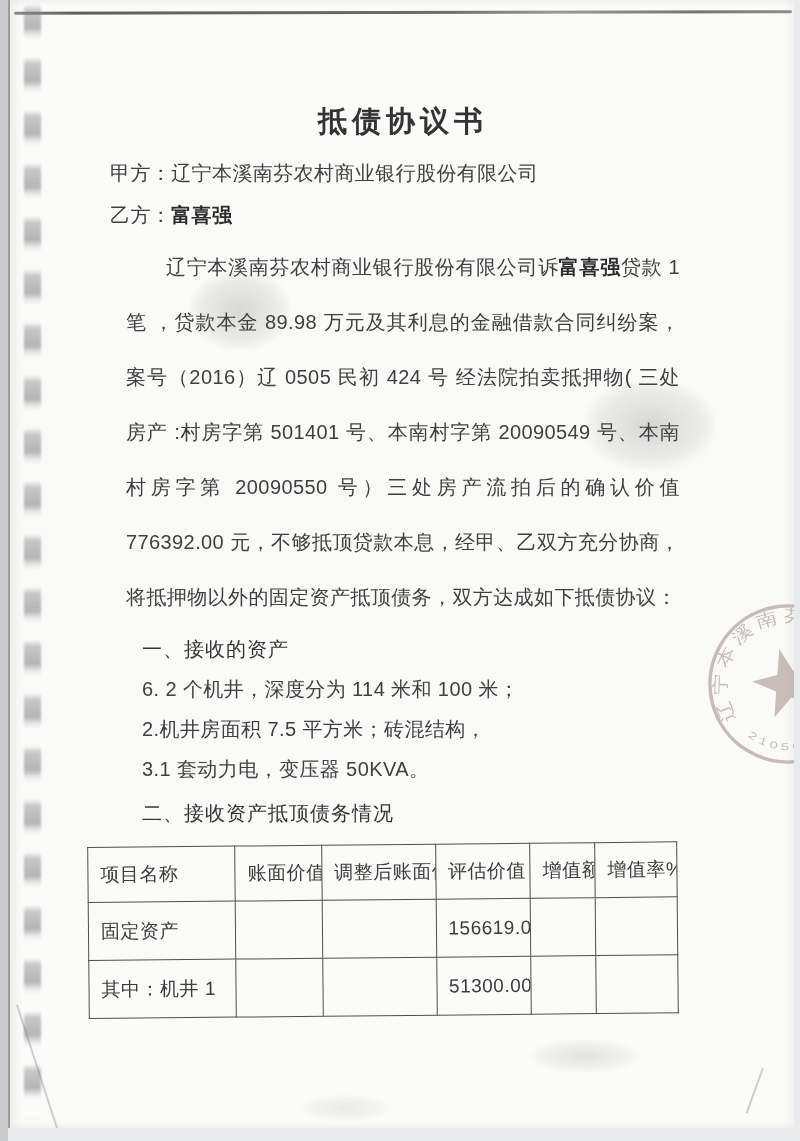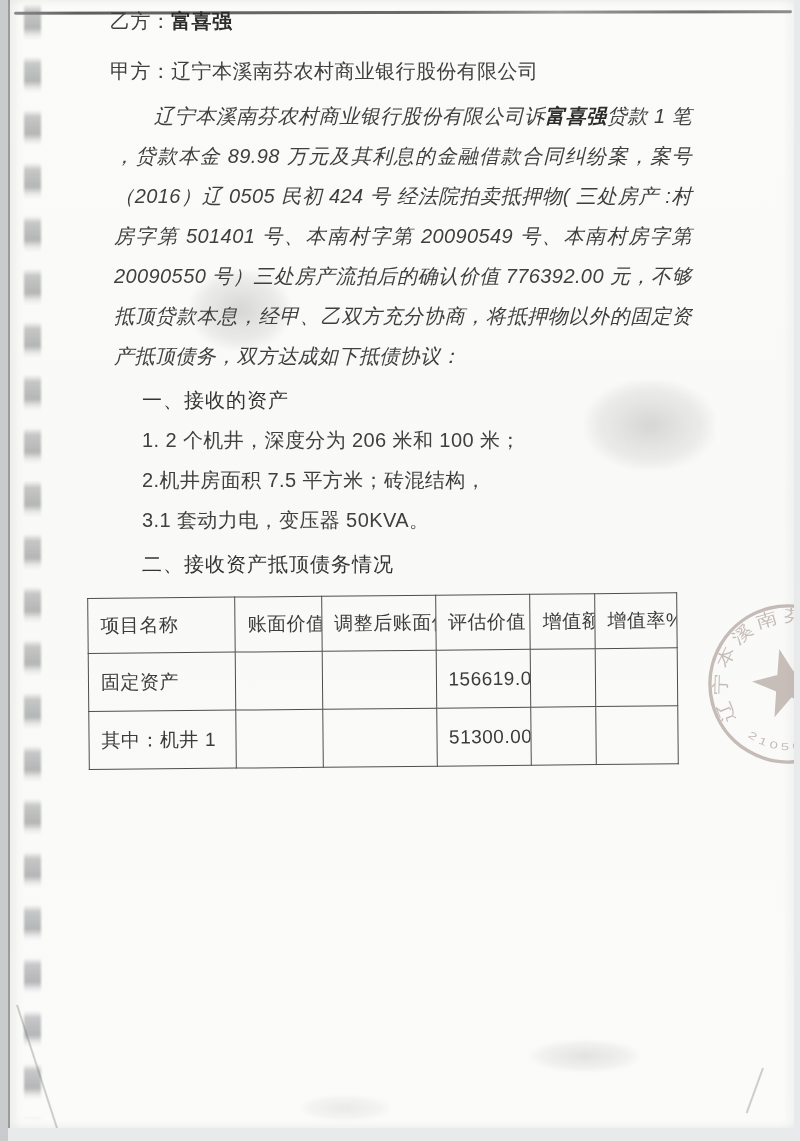--- a/index.html
+++ b/index.html
@@ -35,21 +35,21 @@
     filter:blur(1.3px);
   }
   .content{
     position:absolute;left:100px;top:0;width:586px;
     color:#3f3f3f;font-size:20px;letter-spacing:.4px;
   }
   .doc-title{margin:102px 0 10px;text-align:center;font-size:29px;font-weight:600;letter-spacing:5px;color:#333;}
   .party-line{line-height:42px;font-size:20px;}
   .party-line.first{margin-top:8px;}
   .bold-name{font-weight:700;color:#2c2c2c;}
-  .para{margin:4px 4px 0;line-height:40px;text-align:justify;text-indent:2em;font-style:italic;}
+  .para{margin:4px 16px 0;line-height:55px;text-align:justify;text-indent:2em;}
   .sec-heading{margin:4px 0 0;line-height:40px;font-weight:400;text-indent:1.6em;color:#343434;letter-spacing:1px;}
   .list-line{margin:0;line-height:40px;text-indent:1.6em;}
   table.assess{
     border-collapse:collapse;margin:14px 0 0 -22px;width:590px;
     transform:rotate(-0.55deg);transform-origin:0 50%;
     font-size:19px;color:#3c3c3c;table-layout:fixed;
   }
   table.assess th,table.assess td{
     border:1.5px solid #4e4e4e;text-align:left;padding:0 4px 0 12px;
     font-weight:normal;letter-spacing:.5px;overflow:hidden;white-space:nowrap;
@@ -86,36 +86,37 @@
       <textPath href="#seal-arc" startOffset="0" textLength="232" lengthAdjust="spacingAndGlyphs">辽宁本溪南芬农村商</textPath>
     </text>
     <text font-size="10" fill="#a4938c" letter-spacing="2.5">
       <textPath href="#seal-arc-bottom" startOffset="4" textLength="120" lengthAdjust="spacingAndGlyphs">2105058005</textPath>
     </text>
     <polygon points="95,59 86.8,83.7 60.8,83.9 81.7,99.3 73.8,124.1 95,109 116.2,124.1 108.3,99.3 129.2,83.9 103.2,83.7" fill="#a79690"></polygon>
   </svg>
 
   <div class="content">
 
+    <h1 class="doc-title">抵债协议书</h1>
+
+    <div class="party-line first">
+      <span>甲方：辽宁本溪南芬农村商业银行股份有限公司</span>
+    </div>
 
     <div class="party-line">
       <span>乙方：</span><span class="bold-name">富喜强</span>
-    </div>
-
-    <div class="party-line first">
-      <span>甲方：辽宁本溪南芬农村商业银行股份有限公司</span>
     </div>
 
     <p class="para">
       <span>辽宁本溪南芬农村商业银行股份有限公司诉</span><span class="bold-name">富喜强</span><span>贷款 1 笔 ，贷款本金 89.98 万元及其利息的金融借款合同纠纷案，案号（2016）辽 0505 民初 424 号 经法院拍卖抵押物( 三处房产 :村房字第 501401 号、本南村字第 20090549 号、本南村房字第 20090550 号）三处房产流拍后的确认价值 776392.00 元，不够抵顶贷款本息，经甲、乙双方充分协商，将抵押物以外的固定资产抵顶债务，双方达成如下抵债协议：</span>
     </p>
 
     <p class="sec-heading">一、接收的资产</p>
 
-    <p class="list-line">1. 2 个机井，深度分为 206 米和 100 米；</p>
+    <p class="list-line">6. 2 个机井，深度分为 114 米和 100 米；</p>
     <p class="list-line">2.机井房面积 7.5 平方米；砖混结构，</p>
     <p class="list-line">3.1 套动力电，变压器 50KVA。</p>
 
     <p class="sec-heading">二、接收资产抵顶债务情况</p>
 
 
     <table class="assess">
       <colgroup>
         <col style="width:25%">
           <col style="width:14.7%">

